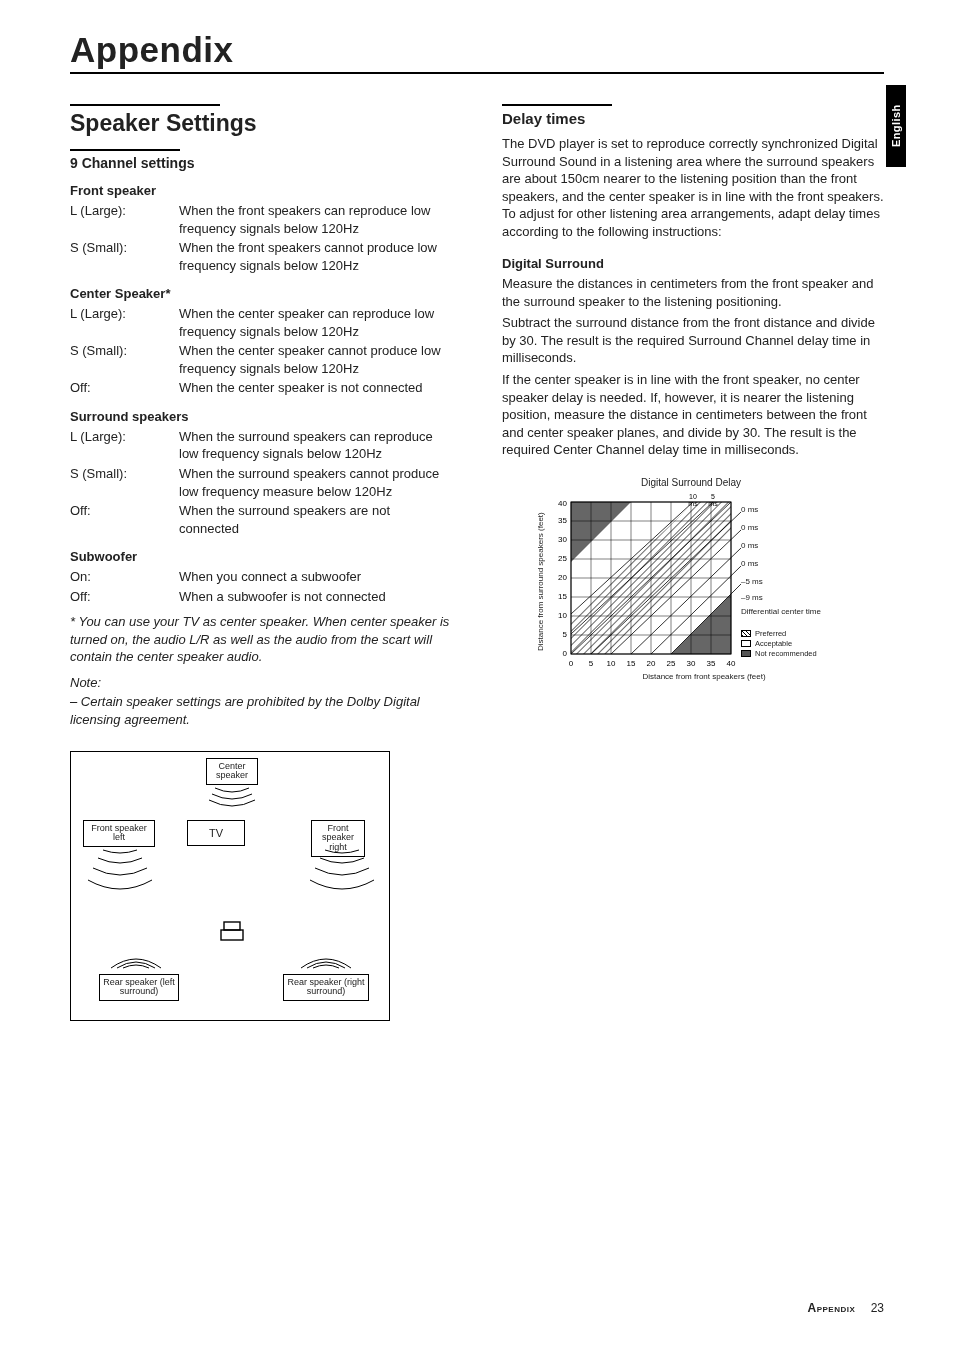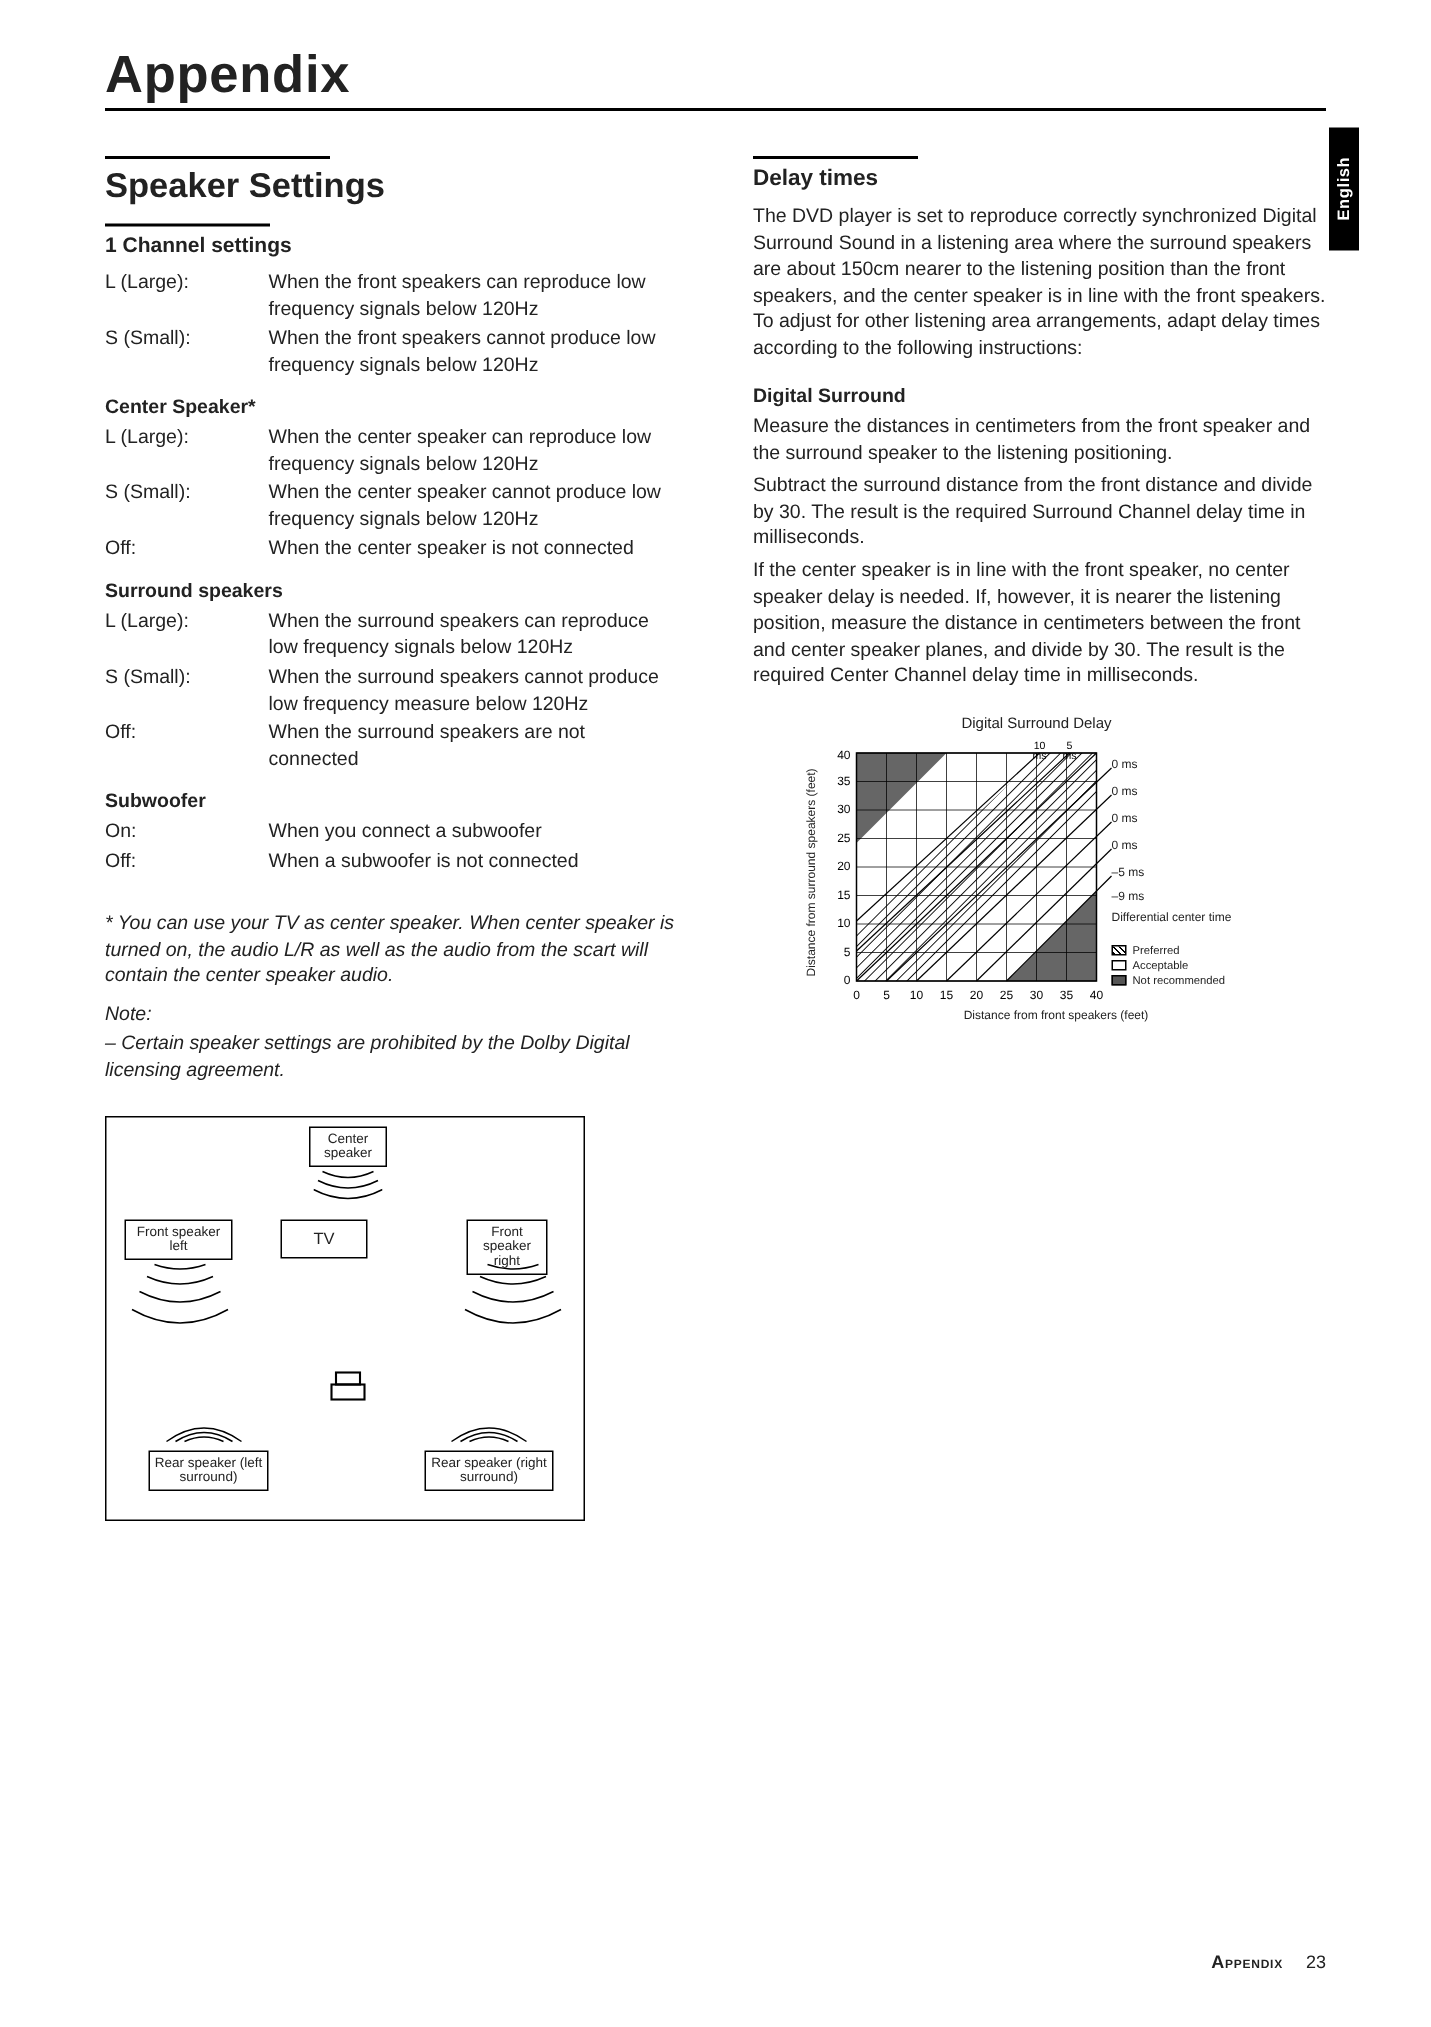--- a/index.html
+++ b/index.html
@@ -74,22 +74,23 @@
   <hr class="appendix-rule">
 </div>
 
 <div class="columns">
 
   <div class="col">
     <hr class="section-rule-short">
     <div class="section-title">Speaker Settings</div>
 
     <hr class="subsection-rule">
-    <div class="subsection-title">1 Channel settings</div>
-
+    <div class="subsection-title">9 Channel settings</div>
+
+    <div class="block-title">Front speaker</div>
     <div class="def-row">
       <div class="def-label">L (Large):</div>
       <div class="def-text">When the front speakers can reproduce low frequency signals below 120Hz</div>
     </div>
     <div class="def-row">
       <div class="def-label">S (Small):</div>
       <div class="def-text">When the front speakers cannot produce low frequency signals below 120Hz</div>
     </div>
 
     <div class="block-title">Center Speaker*</div>
@@ -123,21 +124,21 @@
     <div class="block-title">Subwoofer</div>
     <div class="def-row">
       <div class="def-label">On:</div>
       <div class="def-text">When you connect a subwoofer</div>
     </div>
     <div class="def-row">
       <div class="def-label">Off:</div>
       <div class="def-text">When a subwoofer is not connected</div>
     </div>
 
-    <p class="para italic" style="margin-top:24px">* You can use your TV as center speaker. When center speaker is turned on, the audio L/R as well as the audio from the scart will contain the center speaker audio.</p>
+    <p class="para italic" style="margin-top:8px">* You can use your TV as center speaker. When center speaker is turned on, the audio L/R as well as the audio from the scart will contain the center speaker audio.</p>
 
     <p class="para italic">Note:</p>
     <p class="para italic" style="margin-top:-6px">–   Certain speaker settings are prohibited by the Dolby Digital licensing agreement.</p>
 
     <div class="spk-diagram">
       <div class="spk-box" style="left:135px; top:6px; width:52px;"><span>Center
 speaker</span></div>
 
       <div class="spk-waves" style="left:138px; top:34px;">
         <svg width="46" height="24" viewBox="0 0 46 24">

